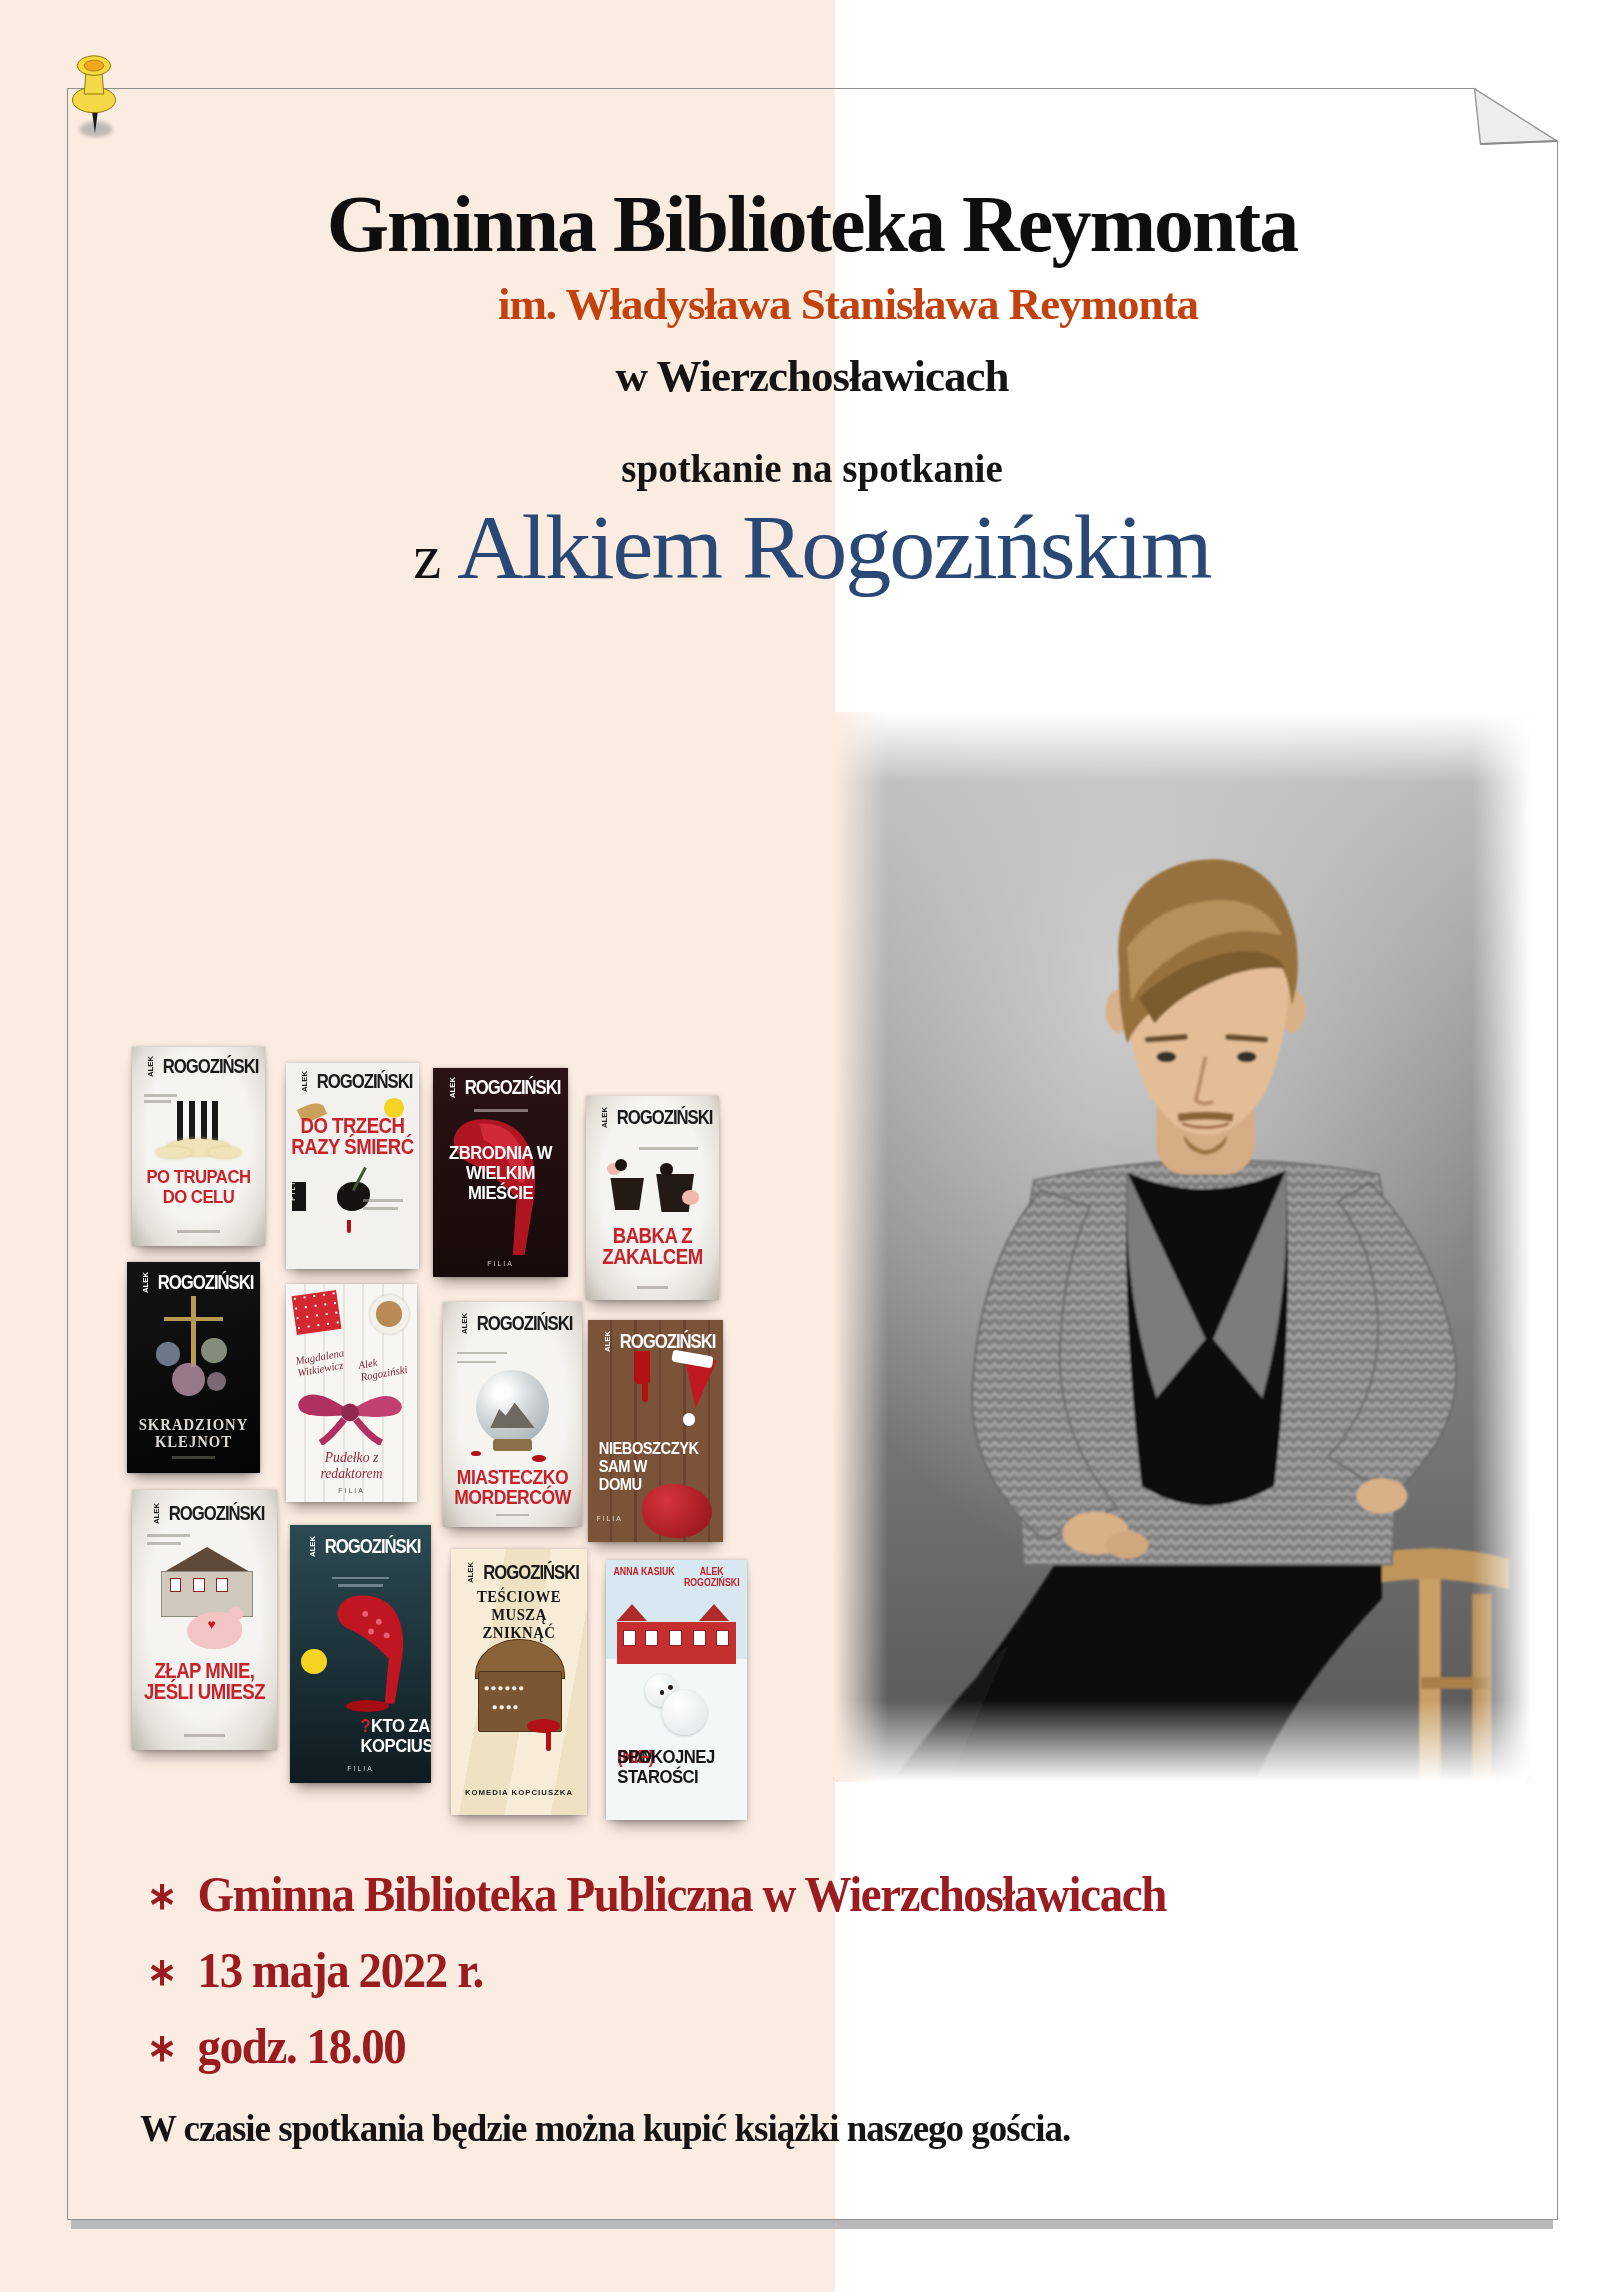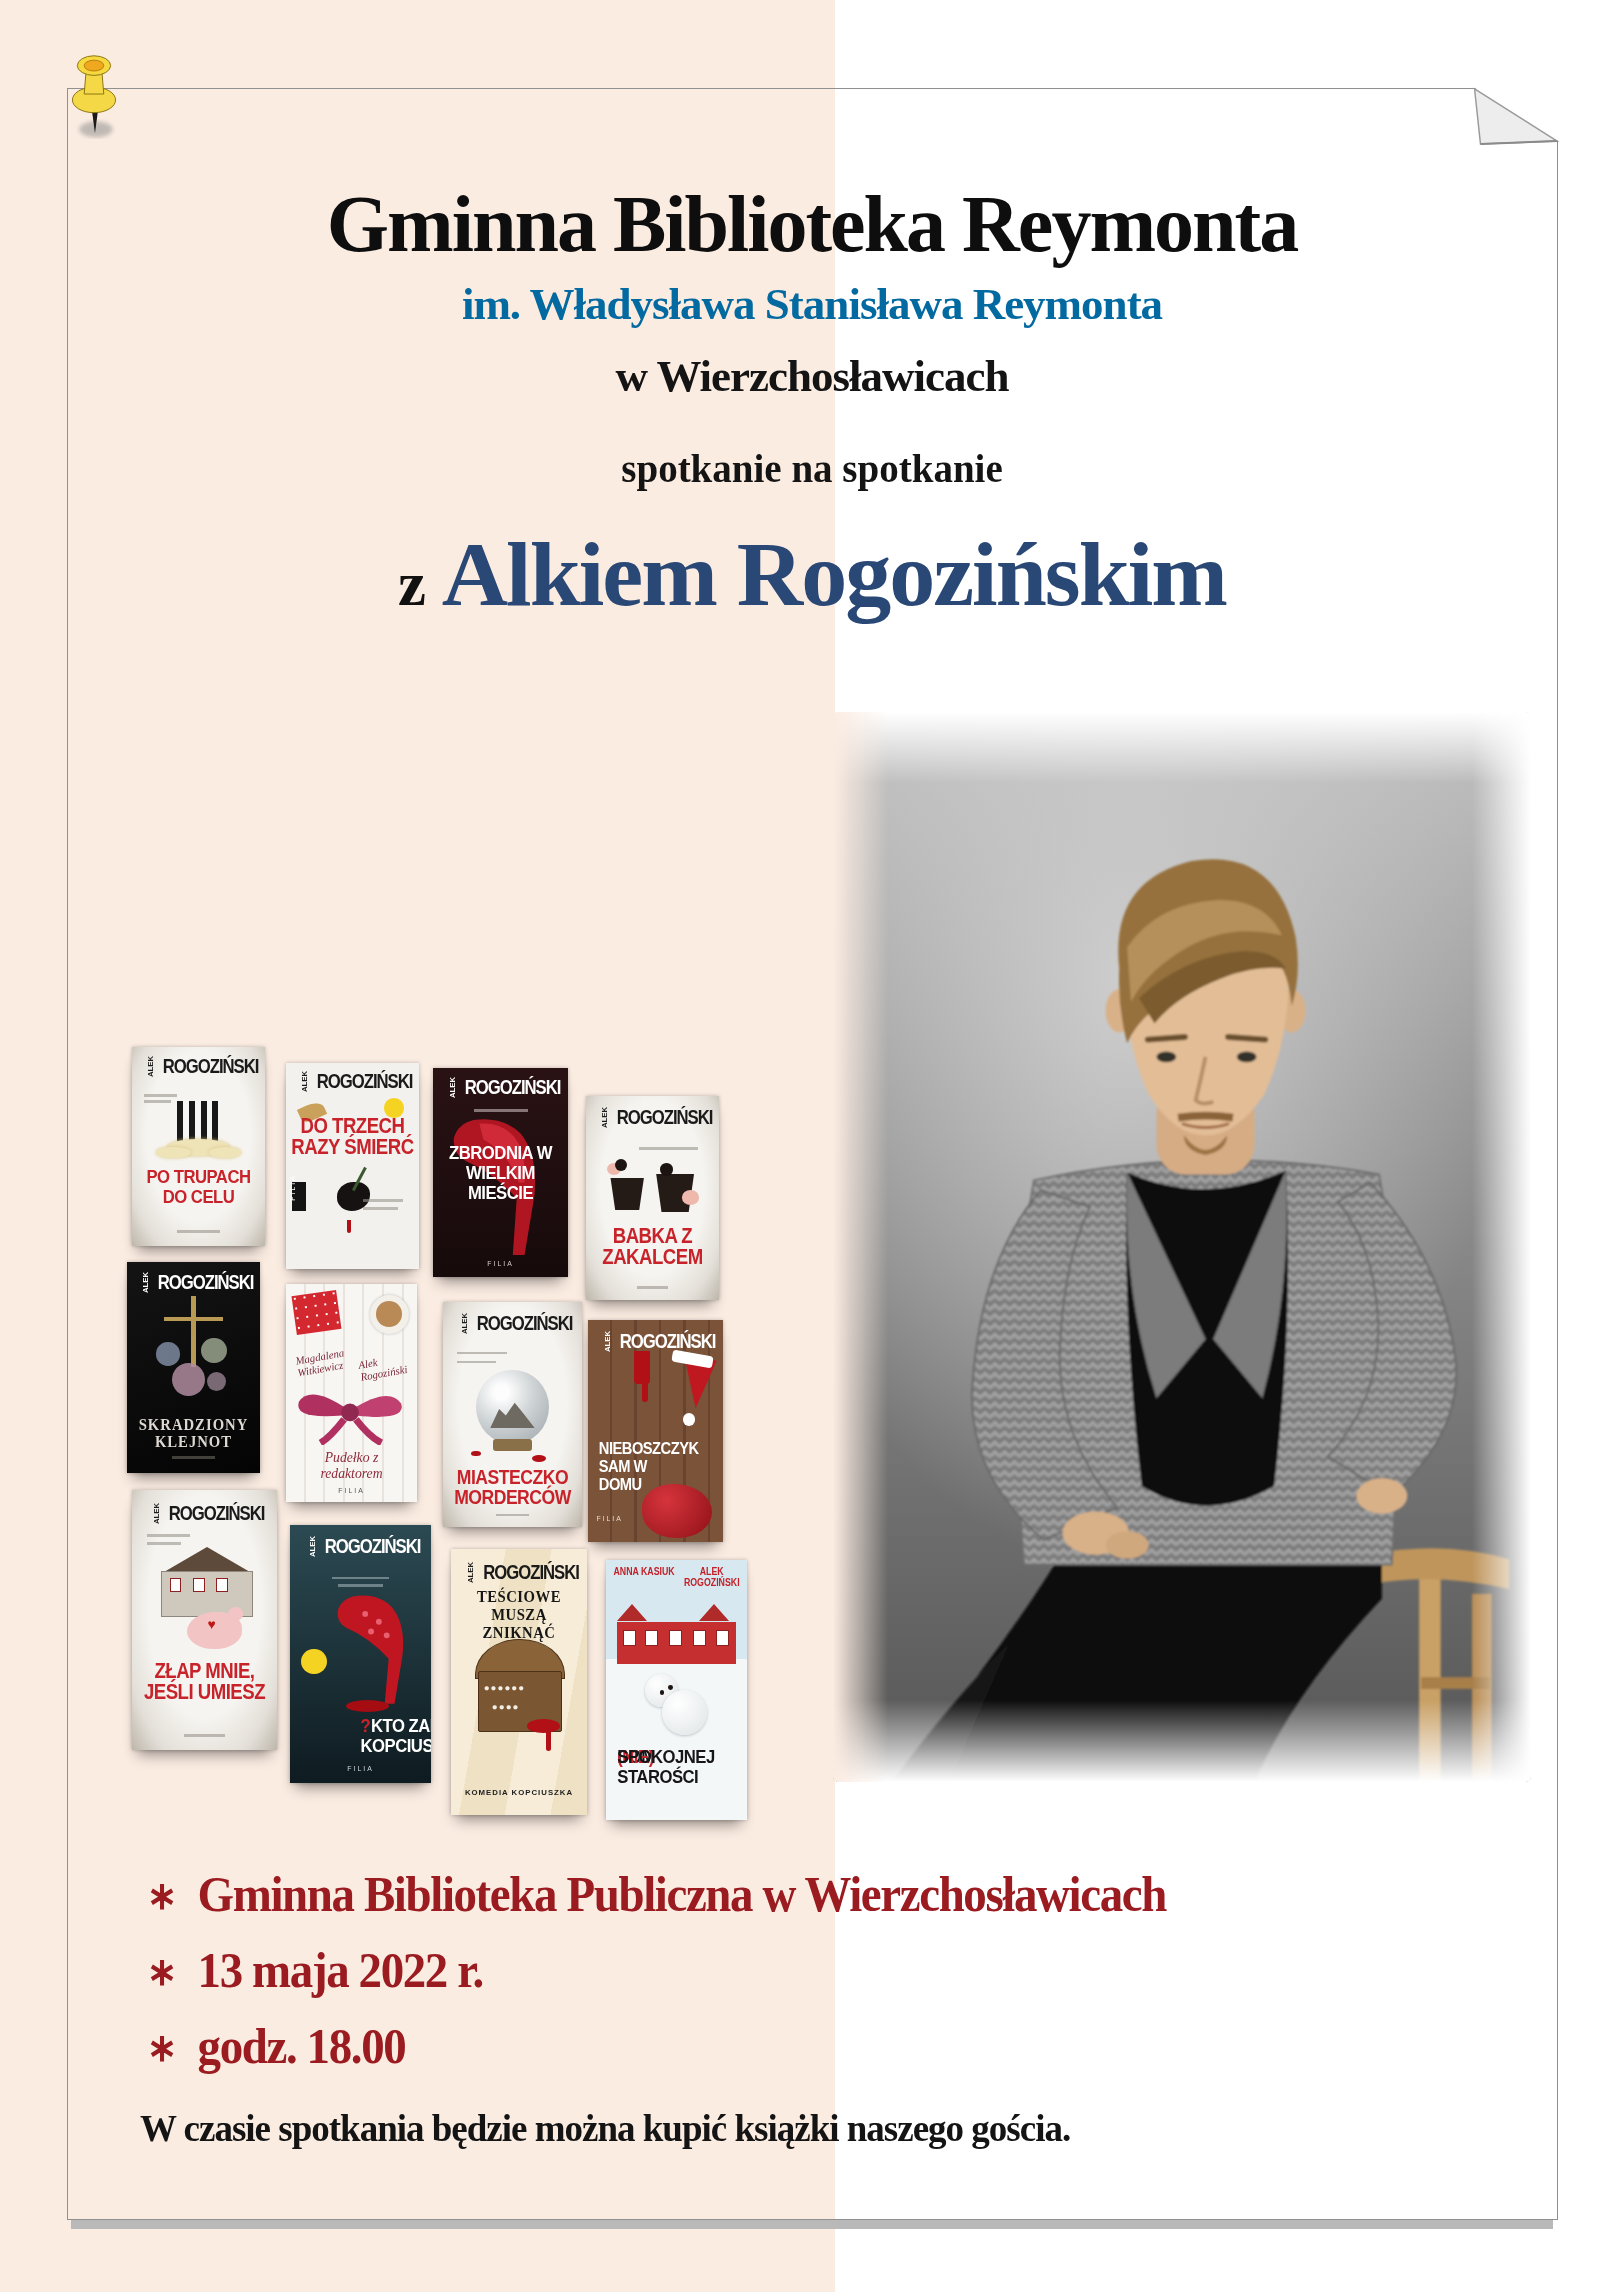--- a/index.html
+++ b/index.html
@@ -10,24 +10,24 @@
 
   
   .paper{left:67px;top:88px;width:1489px;height:2130px;border:1px solid #909090;
          clip-path:polygon(0 0,1408px 0,1491px 53px,1491px 100%,0 100%);}
   .paper-shadow{left:71px;top:2220px;width:1482px;height:8.8px;background:#b9b9b9;}
   .fold{left:1451px;top:81px;width:113px;height:71px;}
 
   
   .center{left:67px;width:1490px;text-align:center;}
   .main-title{top:179px;font-size:80px;font-weight:bold;color:#0e0e0e;letter-spacing:-2px;}
-  .sub1{top:278px;font-size:45px;font-weight:bold;color:#0369a1;letter-spacing:-1px;}
+  .sub1{top:278px;font-size:45px;font-weight:bold;color:#c2410c;letter-spacing:-1px;padding-left:36px;}
   .sub2{top:350px;font-size:45px;font-weight:bold;color:#141414;letter-spacing:-1px;}
   .invite{top:446px;font-size:39px;font-weight:bold;color:#141414;}
-  .guest-line{top:521px;font-weight:bold;}
+  .guest-line{top:494px;font-weight:normal;}
   .guest-line .z{font-size:63px;color:#111;}
   .guest-line .nm{font-size:92px;color:#2a4875;letter-spacing:-2px;margin-left:15.7px;}
 
   
   .desc{left:93px;top:733px;width:549px;text-align:left;font-size:34px;font-weight:bold;
         color:#141414;line-height:65px;letter-spacing:-0.5px;}
 
   
   .details{left:147px;top:1858px;width:1176px;color:#9a1b20;font-weight:bold;list-style:none;margin:0;padding:0;}
   .details li{display:flex;align-items:baseline;font-size:51px;line-height:73px;

